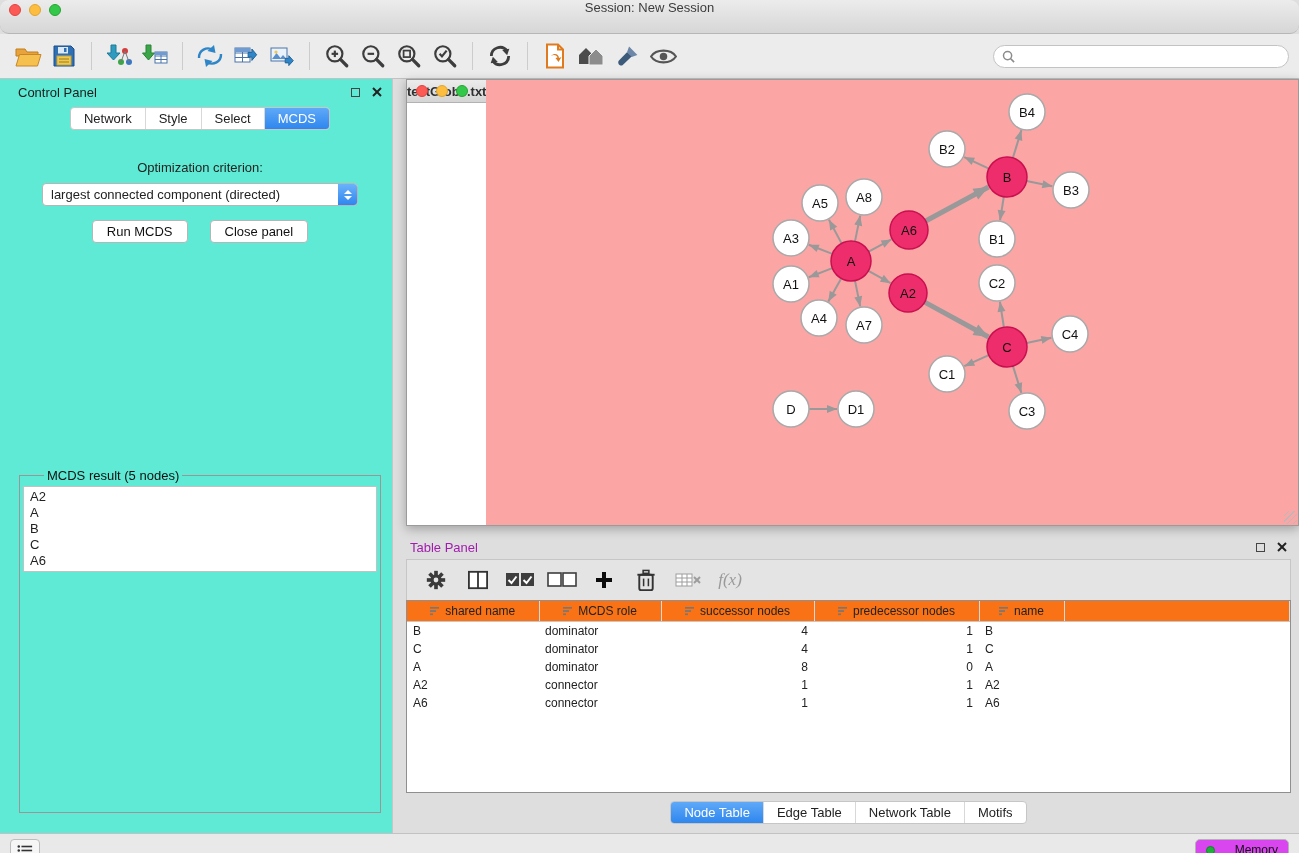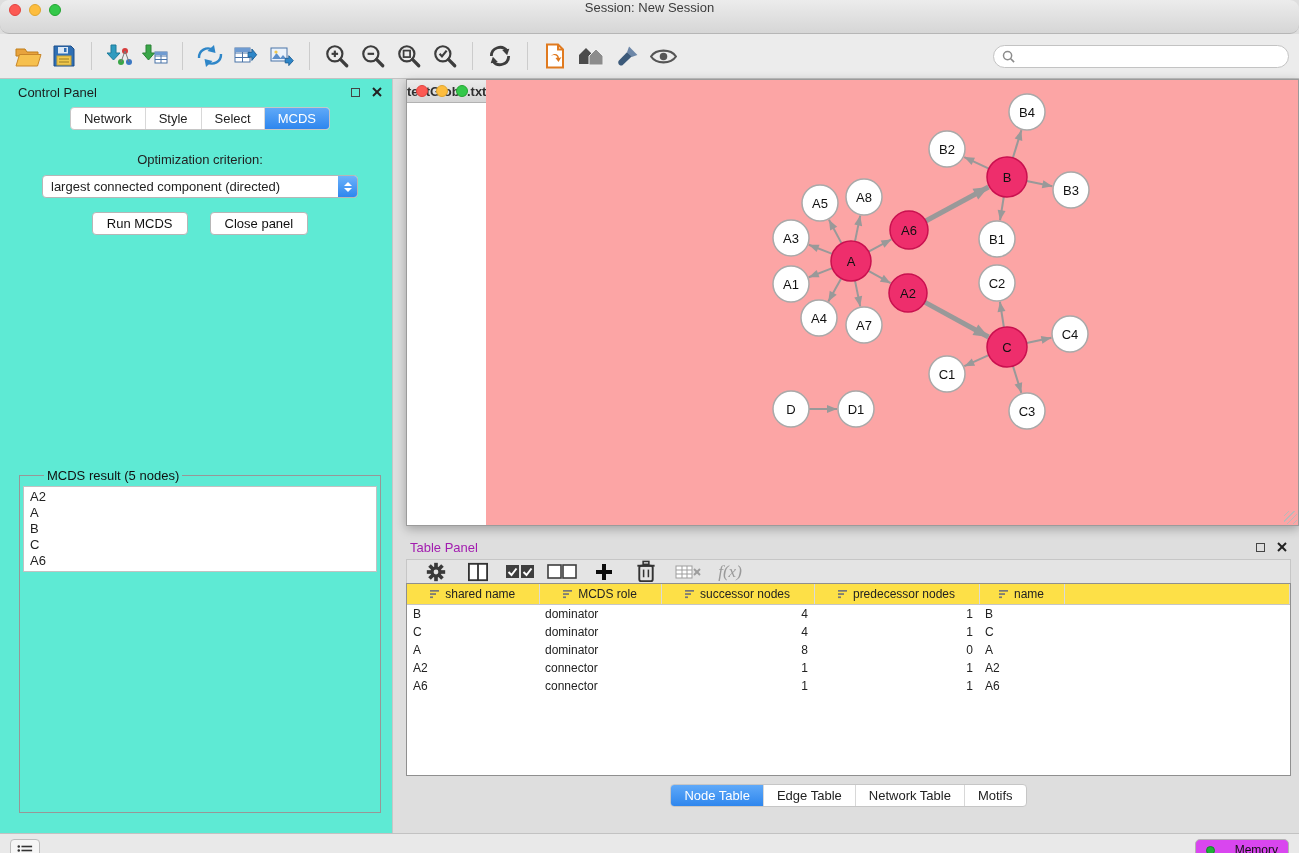--- a/index.html
+++ b/index.html
@@ -24,21 +24,21 @@
 
   
   .main { display:flex; height:754px; }
 
   
   .control-panel { width:393px; background:#5eead4; border-right:1px solid #c6c6c6; display:flex; flex-direction:column; padding-bottom:14px;padding-left:8px; }
   .panel-header { height:26px; display:flex; align-items:center; padding:0 10px; font-size:13px; color:#1c1c1c; }
   .ph-btns { margin-left:auto; display:flex; gap:12px; align-items:center; }
   .ph-square { width:9px; height:9px; border:1.5px solid #444; display:inline-block; }
 
-  .seg-wrap { display:flex; justify-content:center; margin:2px 0 0; }
+  .seg-wrap { display:flex; justify-content:center; margin:2px 0 8px; }
   .seg { display:flex; background:#ffffff; border:1px solid #c6c6c6; border-radius:4px; overflow:hidden; }
   .seg .tab { padding:3px 13px; font-size:13px; color:#222; border-right:1px solid #d8d8d8; cursor:default; }
   .seg .tab:last-child { border-right:none; }
   .seg .tab.active { background:linear-gradient(#5fa9f8,#2e86ee); color:#fff; }
 
   .opt-label { text-align:center; font-size:13px; margin:22px 0 8px; }
   .dropdown { margin:0 auto; width:316px; height:23px; background:#fff; border:1px solid #b6b6b6; border-radius:4px; display:flex; align-items:center; font-size:13px; padding:0 22px 0 8px; position:relative; }
   .dd-stepper { position:absolute; right:0; top:0; bottom:0; width:19px; background:linear-gradient(#6cb2fa,#2e86ee); border-radius:0 3px 3px 0; display:flex; flex-direction:column; align-items:center; justify-content:center; gap:2px; }
   .tri-up { width:0; height:0; border-left:4px solid transparent; border-right:4px solid transparent; border-bottom:4px solid #fff; }
   .tri-down { width:0; height:0; border-left:4px solid transparent; border-right:4px solid transparent; border-top:4px solid #fff; }
@@ -57,26 +57,26 @@
   .net-titlebar { height:23px; background:linear-gradient(#ececec,#d4d4d4); border-bottom:1px solid #b2b2b2; position:relative; display:flex; align-items:center; flex:0 0 auto; }
   .net-title { flex:1; text-align:center; font-size:13px; font-weight:bold; color:#2f2f2f; }
   .net-canvas { flex:1; position:relative; background:#fca5a5; overflow:hidden; }
   .net-canvas svg { position:absolute; left:0; top:0; }
   .resize-grip { position:absolute; right:1px; bottom:1px; width:13px; height:13px; background:
     repeating-linear-gradient(135deg, transparent 0 3px, #b9b9b9 3px 4px); }
 
   
   .table-panel { margin-top:9px; flex:1; display:flex; flex-direction:column; padding-right:8px; }
   .tp-header { height:24px; display:flex; align-items:center; font-size:13px; padding:0 4px; color:#a21caf; }
-  .tp-toolbar { height:24px; display:flex; align-items:center; gap:8px; padding:0 12px; background:#e4e4e4; border:1px solid #c6c6c6; border-bottom:none; }
+  .tp-toolbar { height:41px; display:flex; align-items:center; gap:8px; padding:0 12px; background:#e4e4e4; border:1px solid #c6c6c6; border-bottom:none; }
   .tt-btn { width:34px; height:32px; display:flex; align-items:center; justify-content:center; }
   .fx { font-family:"Liberation Serif", serif; font-style:italic; font-size:17px; color:#9a9a9a; }
   .table-area { height:193px; border:1px solid #8f8f8f; background:#fff; overflow:hidden; }
   table.datatable { border-collapse:collapse; width:100%; table-layout:fixed; }
-  table.datatable th { background:#fde047; border-right:1px solid #dadada; border-bottom:1px solid #c6c6c6; font-weight:normal; font-size:12px; color:#222; padding:3px 4px; white-space:nowrap; overflow:hidden; }
+  table.datatable th { background:#f97316; border-right:1px solid #dadada; border-bottom:1px solid #c6c6c6; font-weight:normal; font-size:12px; color:#222; padding:3px 4px; white-space:nowrap; overflow:hidden; }
   table.datatable th .th-inner { display:flex; align-items:center; justify-content:center; gap:5px; }
   table.datatable td { font-size:12px; padding:2px 6px; height:16px; white-space:nowrap; overflow:hidden; }
   td.c0 { padding-left:10px; }
   td.num { text-align:right; padding-right:18px; }
   .table-tabs { display:flex; justify-content:center; margin-top:8px; }
 
   
   .statusbar { height:33px; background:#e9e9e9; border-top:1px solid #c2c2c2; display:flex; align-items:center; padding:0 10px; }
   .sb-list-btn { width:30px; height:22px; border:1px solid #bdbdbd; border-radius:4px; background:#f6f6f6; display:flex; align-items:center; justify-content:center; }
   .memory-btn { margin-left:auto; height:22px; border:1px solid #b3b3b3; border-radius:5px; background:#d946ef; display:flex; align-items:center; gap:20px; padding:0 10px; font-size:12px; color:#111; }

